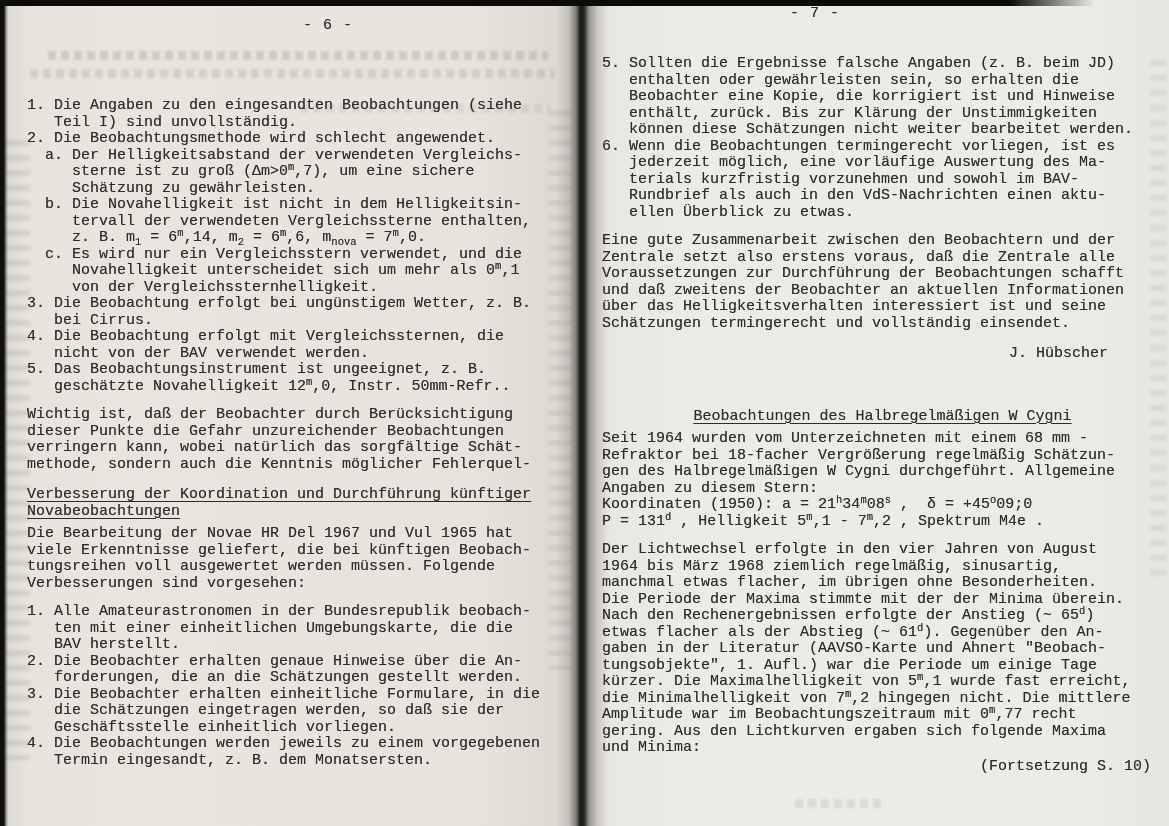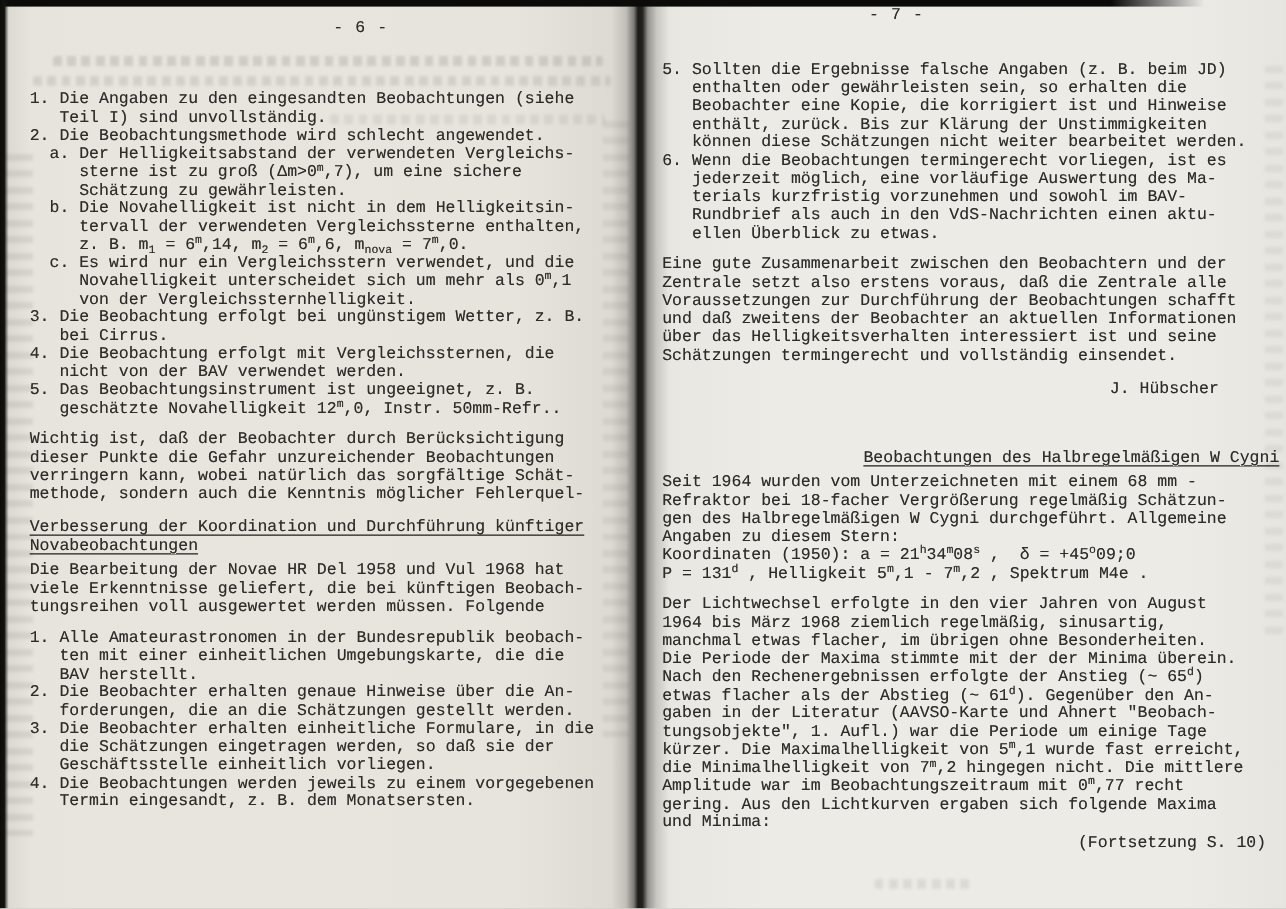--- a/index.html
+++ b/index.html
@@ -6,29 +6,29 @@
   html,body{margin:0;padding:0}
   body{width:1169px;height:826px;background:#b7b4ae;font-family:"Liberation Mono","DejaVu Sans Mono",monospace}
   .scan{position:relative;width:1169px;height:826px;overflow:hidden;background:#e9e6e0}
   .page{position:absolute;top:0;height:826px}
   .page.left{left:0;width:577px;background:linear-gradient(90deg,#d8d5ce 0px,#e7e4de 28px,#e8e5df 120px,#e7e4de 470px,#ddDAD3 555px,#cfccc5 577px)}
   .page.right{left:577px;width:592px;background:linear-gradient(90deg,#d4d1ca 0px,#e9e7e1 34px,#edebe6 120px,#edebe6 500px,#e7e5e0 592px)}
   .edge-top{position:absolute;top:0;left:0;width:1095px;height:6px;z-index:6;background:linear-gradient(90deg,#0b0b0a 0px,#0b0b0a 1010px,rgba(11,11,10,0) 1095px)}
   .edge-left{position:absolute;top:0;left:0;width:8px;height:826px;z-index:6;background:linear-gradient(90deg,#0c0c0a 0px,#12120f 4px,rgba(20,20,18,.4) 6px,rgba(20,20,18,0) 8px)}
   .gutter{position:absolute;top:0;left:556px;width:52px;height:826px;z-index:5;background:linear-gradient(90deg,rgba(30,30,28,0) 0px,rgba(30,30,28,.10) 13px,rgba(30,30,28,.45) 20px,#1b1b19 24px,#23221f 28px,rgba(35,34,31,.38) 33px,rgba(35,34,31,.12) 41px,rgba(35,34,31,0) 52px)}
   .content{position:absolute;color:#2e2c29;font-size:15px;line-height:16.5px;z-index:3;text-shadow:0 0 .5px rgba(46,44,41,.55)}
-  .page.left .content{left:27px;top:83px;right:9px}
+  .page.left .content{left:27px;top:98px;right:9px}
   .page.right .content{left:25px;top:56px;right:6px}
   .line{white-space:pre;height:16.5px}
   .block{margin-top:12px}
   .block:first-child{margin-top:0}
   .block.heading{margin-top:14px;margin-bottom:4px}
   .block.heading .line{text-decoration:underline;text-underline-offset:3px;text-decoration-thickness:1.2px}
   .block.heading + .block{margin-top:6px}
-  .block.align-center{text-align:right}
+  .block.align-center{text-align:center}
   .block.signature{margin-top:14px;margin-bottom:46px;text-align:right;margin-right:55px}
   .block.footer{margin-top:2px;text-align:right;margin-right:12px}
   sup{font-size:10.5px;line-height:0;vertical-align:5px}
   sub{font-size:10.5px;line-height:0;vertical-align:-4px}
   .pagenum{position:absolute;color:#2e2c29;font-size:15px;letter-spacing:1px;z-index:3;text-shadow:0 0 .5px rgba(46,44,41,.5)}
   .page.left .pagenum{left:303px;top:17px}
   .page.right .pagenum{left:213px;top:5px}
   .smudge{position:absolute;z-index:2;filter:blur(1.3px)}
   .smudge.h{height:9px;border-radius:2px;background:repeating-linear-gradient(90deg,rgba(112,108,99,.34) 0 8px,rgba(112,108,99,0) 8px 13px);opacity:.6}
   .smudge.v{background:repeating-linear-gradient(180deg,rgba(112,108,99,.28) 0 6px,rgba(112,108,99,0) 6px 15px);opacity:.5}
@@ -65,23 +65,24 @@
           <div class="line">Wichtig ist, daß der Beobachter durch Berücksichtigung</div>
           <div class="line">dieser Punkte die Gefahr unzureichender Beobachtungen</div>
           <div class="line">verringern kann, wobei natürlich das sorgfältige Schät-</div>
           <div class="line">methode, sondern auch die Kenntnis möglicher Fehlerquel-</div>
         </div>
         <div class="block heading">
           <div class="line">Verbesserung der Koordination und Durchführung künftiger</div>
           <div class="line">Novabeobachtungen</div>
         </div>
         <div class="block para">
-          <div class="line">Die Bearbeitung der Novae HR Del 1958 und Vul 1968 hat</div>
+          <div class="line">Die Bearbeitung der Novae HR Del 1967 und Vul 1965 hat</div>
           <div class="line">viele Erkenntnisse geliefert, die bei künftigen Beobach-</div>
           <div class="line">tungsreihen voll ausgewertet werden müssen. Folgende</div>
+          <div class="line">Verbesserungen sind vorgesehen:</div>
         </div>
         <div class="block list">
           <div class="line">1. Alle Amateurastronomen in der Bundesrepublik beobach-</div>
           <div class="line">   ten mit einer einheitlichen Umgebungskarte, die die</div>
           <div class="line">   BAV herstellt.</div>
           <div class="line">2. Die Beobachter erhalten genaue Hinweise über die An-</div>
           <div class="line">   forderungen, die an die Schätzungen gestellt werden.</div>
           <div class="line">3. Die Beobachter erhalten einheitliche Formulare, in die</div>
           <div class="line">   die Schätzungen eingetragen werden, so daß sie der</div>
           <div class="line">   Geschäftsstelle einheitlich vorliegen.</div>

